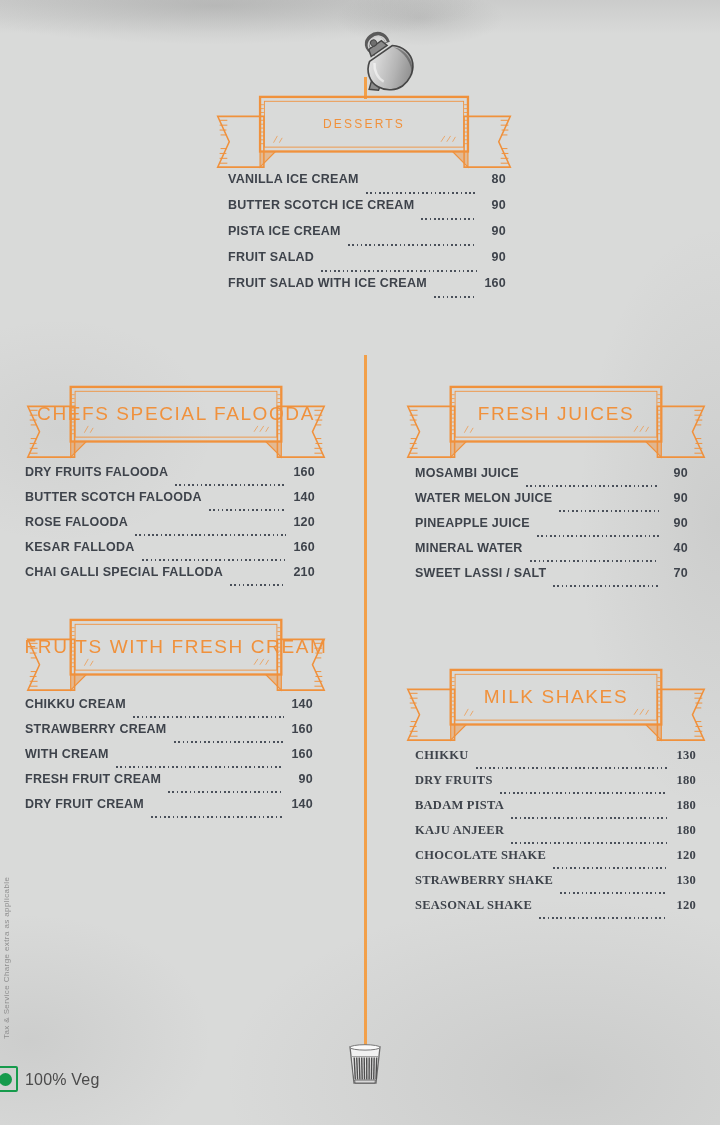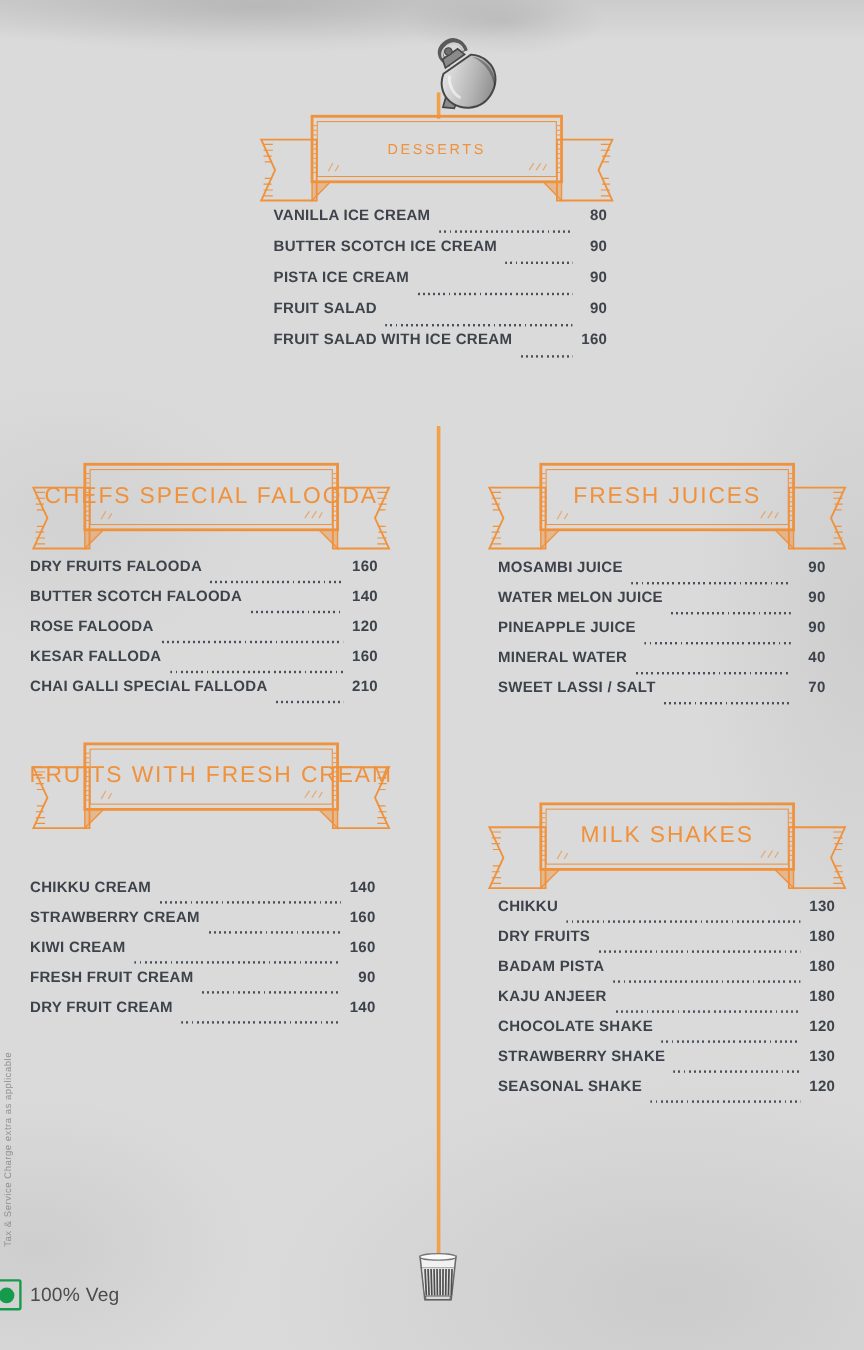--- a/index.html
+++ b/index.html
@@ -279,36 +279,36 @@
         <rect x="56.5" y="8.5" width="207" height="47" stroke-width=".9"></rect>
         <path d="M53,12h3 M53,16h3 M53,20h3 M53,24h3 M53,28h3 M53,32h3 M53,36h3 M53,40h3 M53,44h3 M53,48h3 M53,52h3" stroke-width=".8"></path>
         <path d="M264,12h3 M264,16h3 M264,20h3 M264,24h3 M264,28h3 M264,32h3 M264,36h3 M264,40h3 M264,44h3 M264,48h3 M264,52h3" stroke-width=".8"></path>
         <path d="M66,51 l4,-7 M72,51 l3,-5" stroke-width="1" opacity=".7"></path>
         <path d="M240,50 l4,-6 M246,50 l4,-6 M252,50 l3,-5" stroke-width="1" opacity=".7"></path>
       </g>
     </svg>
     <div class="banner-label">FRUITS WITH FRESH CREAM</div>
   </div>
 
-  <div class="menu-list" style="left:25px;top:732px;width:288px;--row-h:25px;">
+  <div class="menu-list" style="left:25px;top:697px;width:288px;--row-h:25px;">
 
       <div class="menu-row">
         <span class="item-name">CHIKKU CREAM</span>
         <span class="dots"></span>
         <span class="item-price">140</span>
       </div>
 
       <div class="menu-row">
         <span class="item-name">STRAWBERRY CREAM</span>
         <span class="dots"></span>
         <span class="item-price">160</span>
       </div>
 
       <div class="menu-row">
-        <span class="item-name">KIWI CREAM</span>
+        <span class="item-name">WITH CREAM</span>
         <span class="dots"></span>
         <span class="item-price">160</span>
       </div>
 
       <div class="menu-row">
         <span class="item-name">FRESH FRUIT CREAM</span>
         <span class="dots"></span>
         <span class="item-price">90</span>
       </div>
 
@@ -332,21 +332,21 @@
         <rect x="56.5" y="8.5" width="207" height="47" stroke-width=".9"></rect>
         <path d="M53,12h3 M53,16h3 M53,20h3 M53,24h3 M53,28h3 M53,32h3 M53,36h3 M53,40h3 M53,44h3 M53,48h3 M53,52h3" stroke-width=".8"></path>
         <path d="M264,12h3 M264,16h3 M264,20h3 M264,24h3 M264,28h3 M264,32h3 M264,36h3 M264,40h3 M264,44h3 M264,48h3 M264,52h3" stroke-width=".8"></path>
         <path d="M66,51 l4,-7 M72,51 l3,-5" stroke-width="1" opacity=".7"></path>
         <path d="M240,50 l4,-6 M246,50 l4,-6 M252,50 l3,-5" stroke-width="1" opacity=".7"></path>
       </g>
     </svg>
     <div class="banner-label">MILK SHAKES</div>
   </div>
 
-  <div class="menu-list" style="left:415px;top:748px;width:281px;--row-h:25px;">
+  <div class="menu-list" style="left:415px;top:748px;width:281px;font-family:Liberation Serif, serif;--row-h:25px;">
 
       <div class="menu-row">
         <span class="item-name">CHIKKU</span>
         <span class="dots"></span>
         <span class="item-price">130</span>
       </div>
 
       <div class="menu-row">
         <span class="item-name">DRY FRUITS</span>
         <span class="dots"></span>

